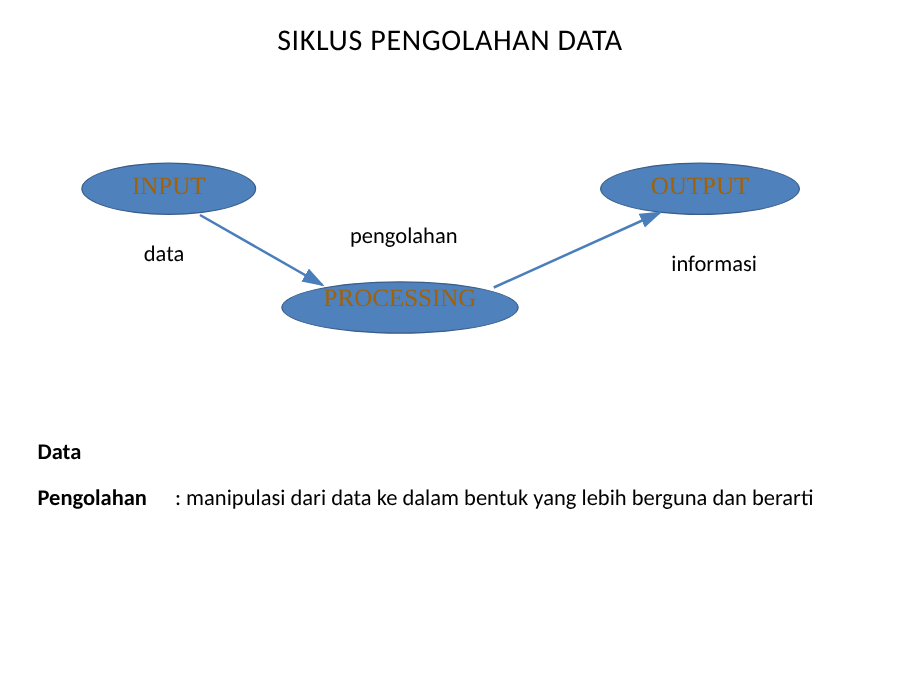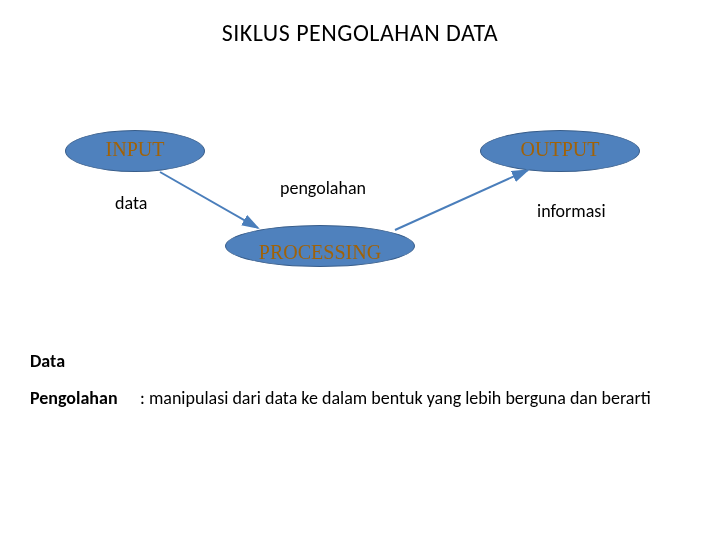--- a/index.html
+++ b/index.html
@@ -79,21 +79,21 @@
 
   <div class="ellipse" style="left:65px; top:130px; width:140px; height:42px;"></div>
   <div class="ellipse-label" style="left:65px; top:138px; width:140px;">INPUT</div>
   <div class="sub-label" style="left:115px; top:192px;">data</div>
 
   <div class="ellipse" style="left:480px; top:130px; width:160px; height:42px;"></div>
   <div class="ellipse-label" style="left:480px; top:138px; width:160px;">OUTPUT</div>
   <div class="sub-label" style="left:537px; top:200px;">informasi</div>
 
   <div class="ellipse" style="left:225px; top:225px; width:190px; height:42px;"></div>
-  <div class="ellipse-label" style="left:225px; top:241px; width:190px;">PROCESSING</div>
+  <div class="ellipse-label" style="left:225px; top:228px; width:190px;">PROCESSING</div>
   <div class="sub-label" style="left:280px; top:177px;">pengolahan</div>
 
   <svg class="connector" style="left:0; top:0; width:720px; height:540px;">
     <defs>
       <marker id="arrowA" markerWidth="10" markerHeight="10" refX="8" refY="3" orient="auto">
         <path d="M0,0 L9,3 L0,6 Z" fill="#4a7ebb"></path>
       </marker>
     </defs>
     <line x1="160" y1="172" x2="258" y2="228" stroke="#4a7ebb" stroke-width="2" marker-end="url(#arrowA)"></line>
   </svg>

